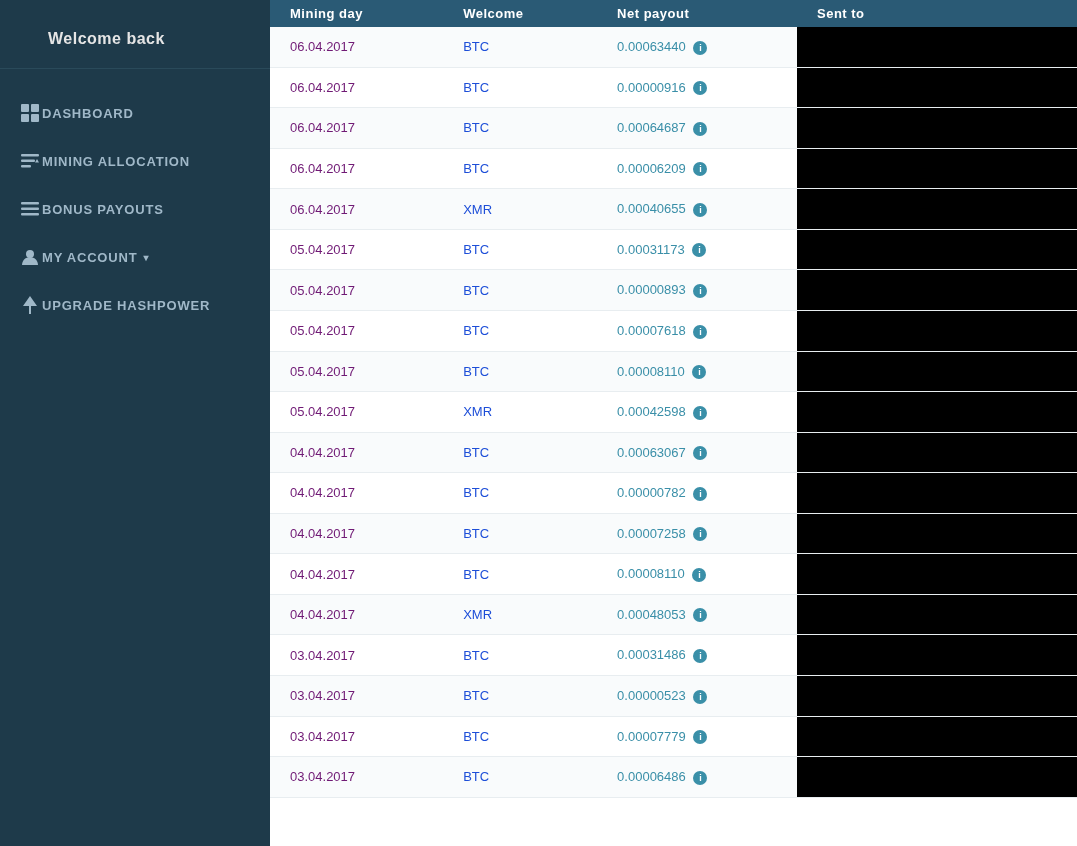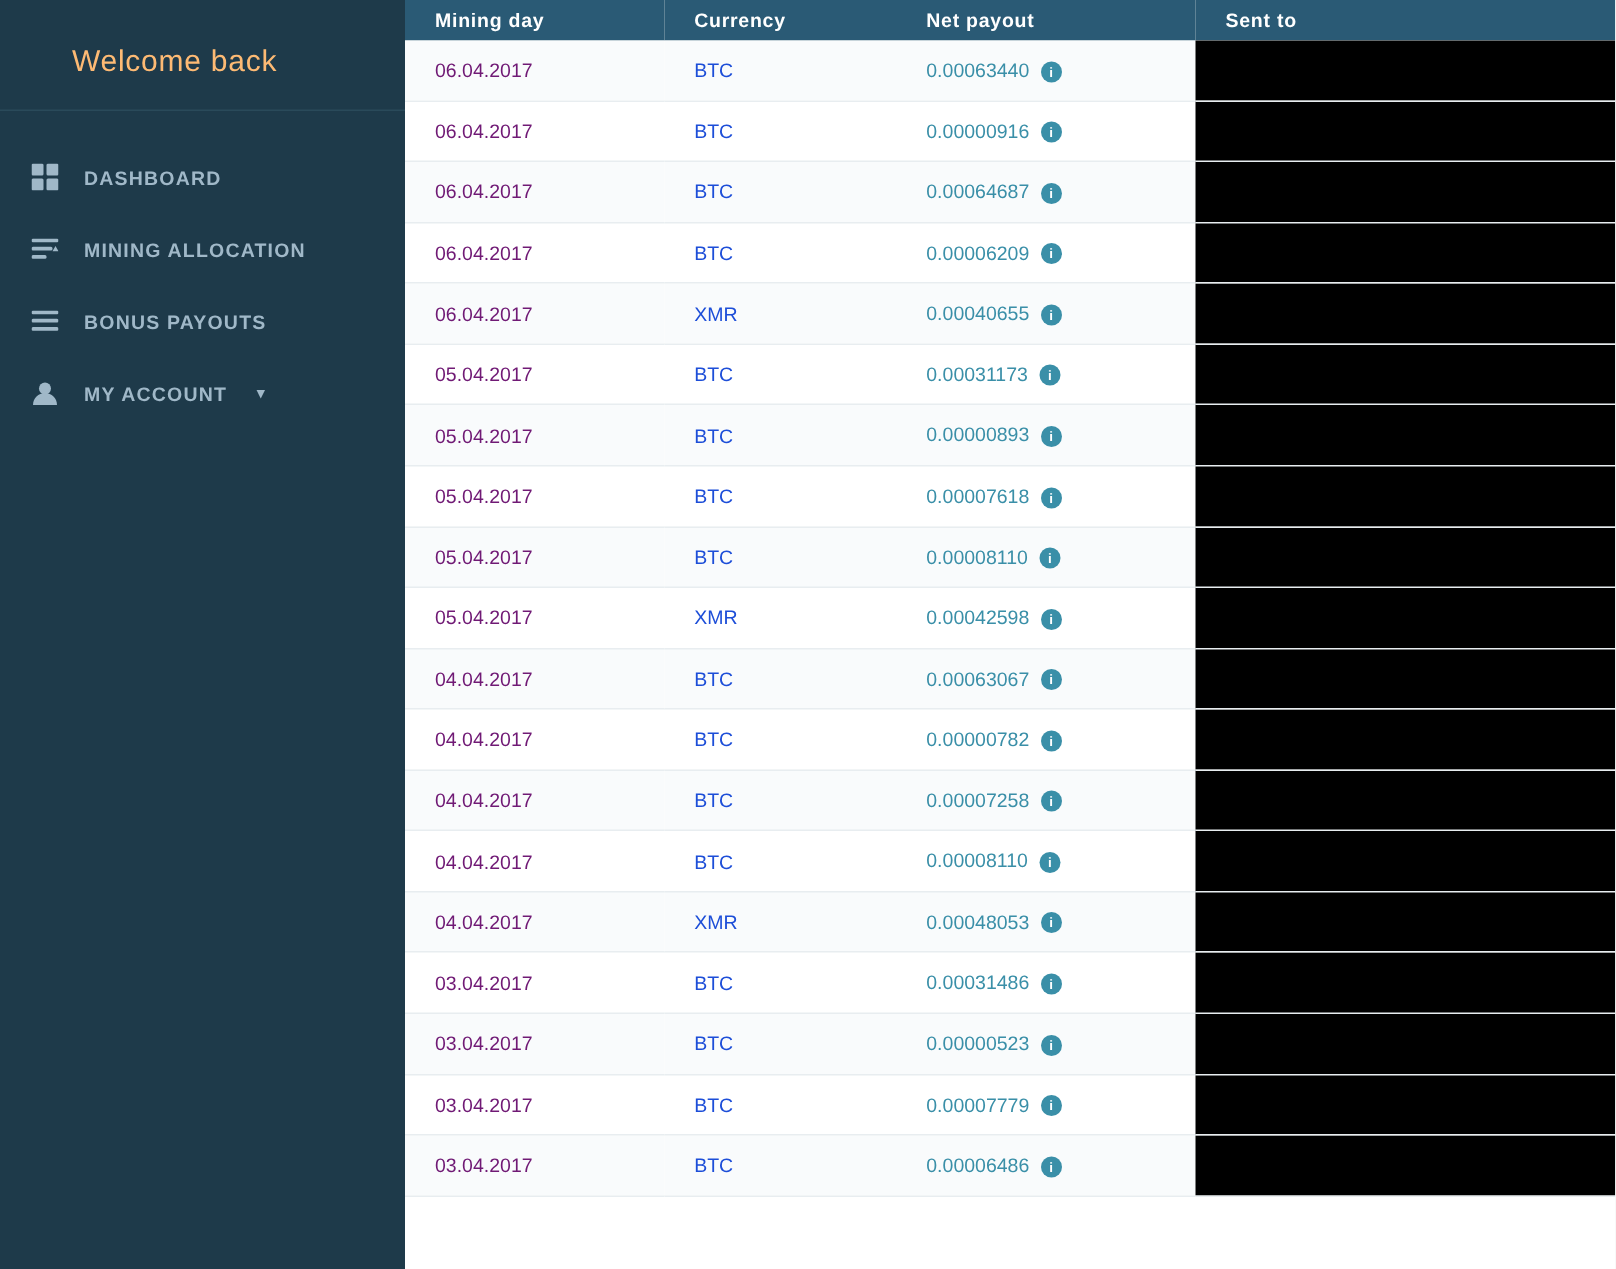--- a/index.html
+++ b/index.html
@@ -19,42 +19,42 @@
       background: #1e3a4a;
       display: flex;
       flex-direction: column;
       color: #fff;
     }
     .sidebar-header {
       padding: 30px 48px 20px;
       border-bottom: 1px solid #2a4a5a;
     }
     .sidebar-header h2 {
-      font-size: 20px;
-      font-weight: normal;
-      color: #fdba74;
+      font-size: 16px;
+      font-weight: bold;
+      color: #e5e5e5;
       letter-spacing: 0.5px;
     }
     .sidebar-nav {
       padding: 20px 0;
       display: flex;
       flex-direction: column;
     }
     .nav-item {
       display: flex;
       align-items: center;
       padding: 14px 8px 14px 20px;
       cursor: pointer;
       color: #a0b8c8;
       font-size: 13px;
       font-weight: bold;
       letter-spacing: 0.8px;
       text-transform: uppercase;
       text-decoration: none;
-      gap: 16px;
+      gap: 2px;
       transition: background 0.2s;
     }
     .nav-item.active {
       color: #f5a623;
     }
     .nav-item.active .nav-icon {
       color: #f5a623;
     }
     .nav-icon {
       width: 20px;
@@ -190,30 +190,38 @@
     <a class="nav-item">
       <span class="nav-icon">
         <svg width="18" height="18" viewBox="0 0 18 18" fill="currentColor">
           <circle cx="9" cy="6" r="4"></circle>
           <path d="M1 17c0-4.4 3.6-8 8-8s8 3.6 8 8"></path>
         </svg>
       </span>
       <span>MY ACCOUNT</span>
       <span style="margin-left:4px; font-size:10px;">▾</span>
     </a>
+    <a class="nav-item">
+      <span class="nav-icon">
+        <svg width="14" height="18" viewBox="0 0 14 18" fill="currentColor">
+          <polygon points="7,0 14,10 8,10 8,18 6,18 6,10 0,10"></polygon>
+        </svg>
+      </span>
+      <span>UPGRADE HASHPOWER</span>
+    </a>
   </nav>
 </div>
 
 <div class="main-content">
   <div class="table-container">
     <table>
       <thead>
         <tr>
           <th>Mining day</th>
-          <th>Currency</th>
+          <th>Welcome</th>
           <th>Net payout</th>
           <th class="sent-col-header">Sent to</th>
         </tr>
       </thead>
       <tbody id="table-body">
       <tr>
             <td class="date-col">06.04.2017</td>
             <td class="currency-col">BTC</td>
             <td class="payout-col">0.00063440 <span class="info-icon">i</span></td>
             <td class="sent-cell"></td>

